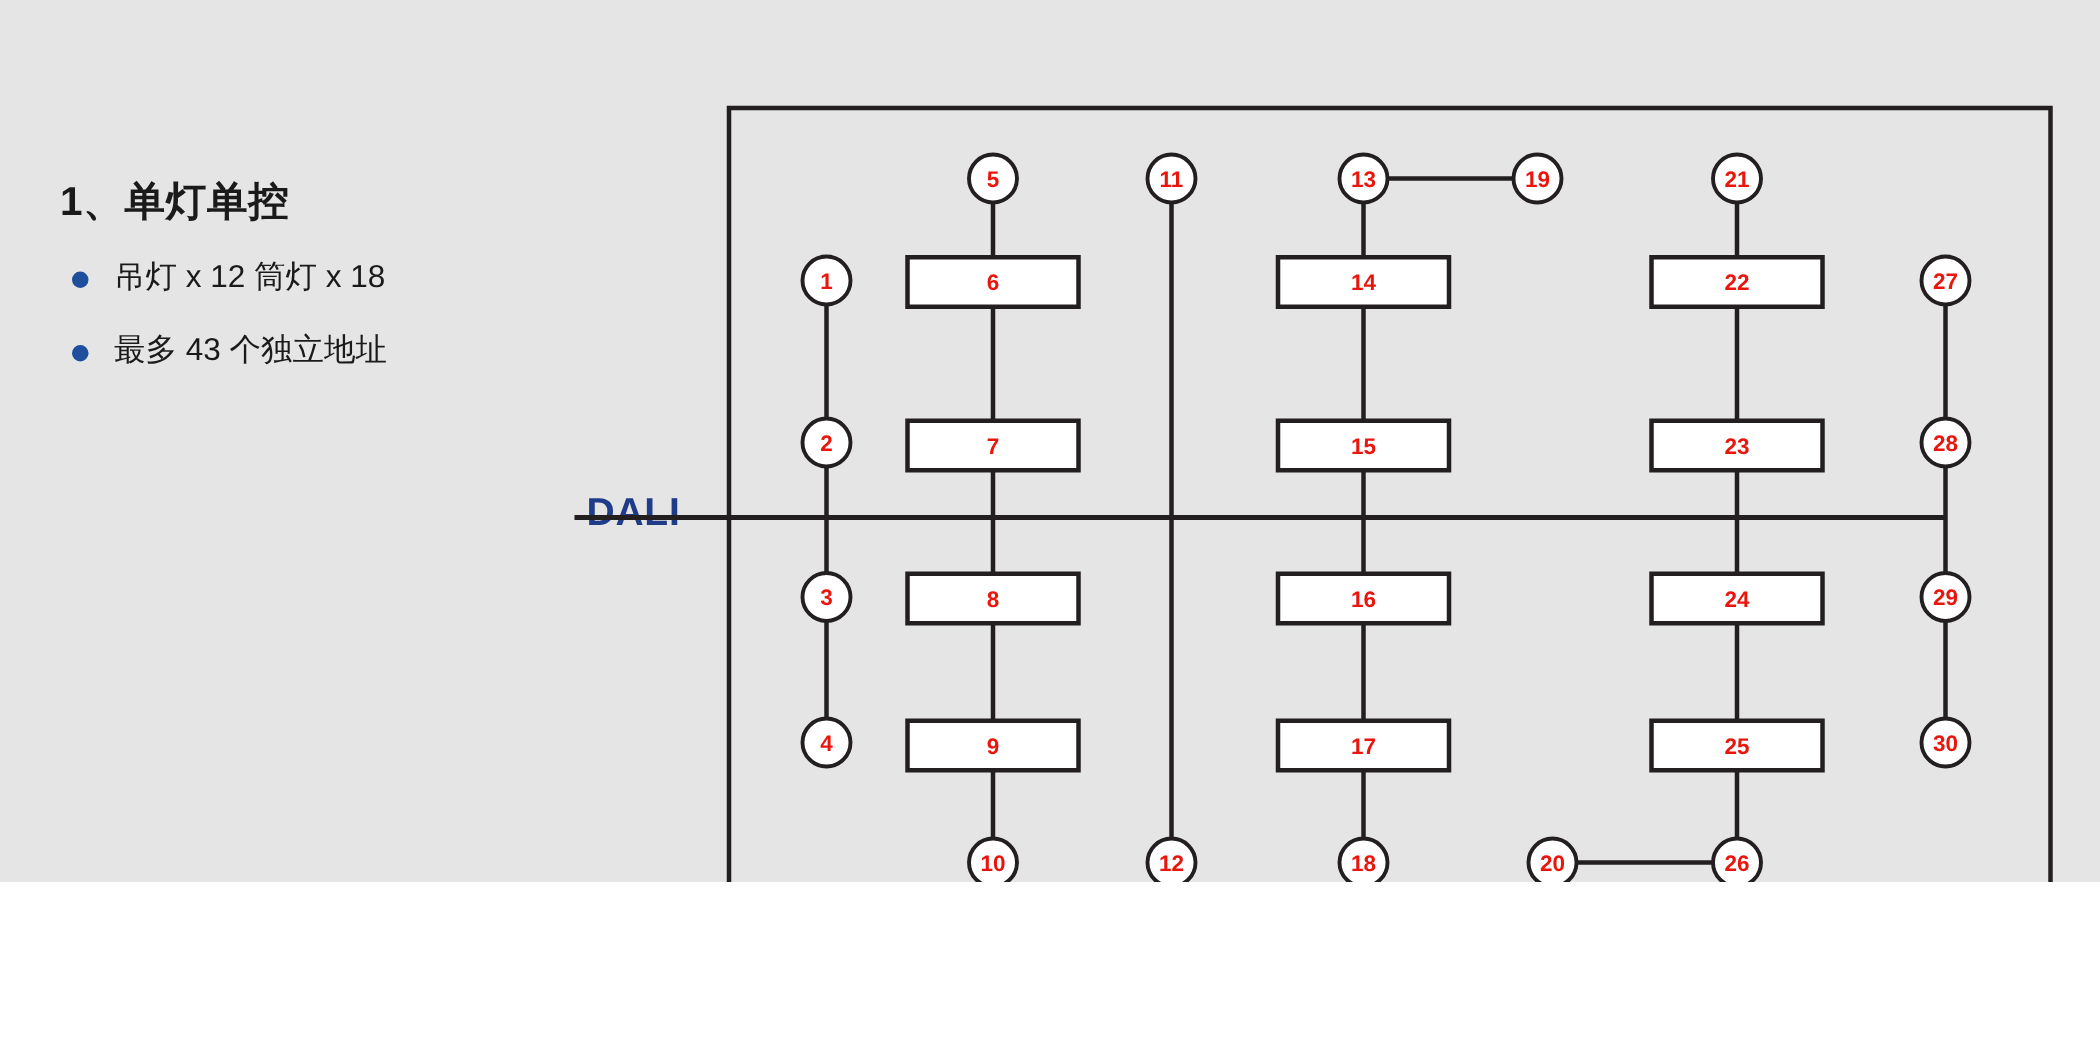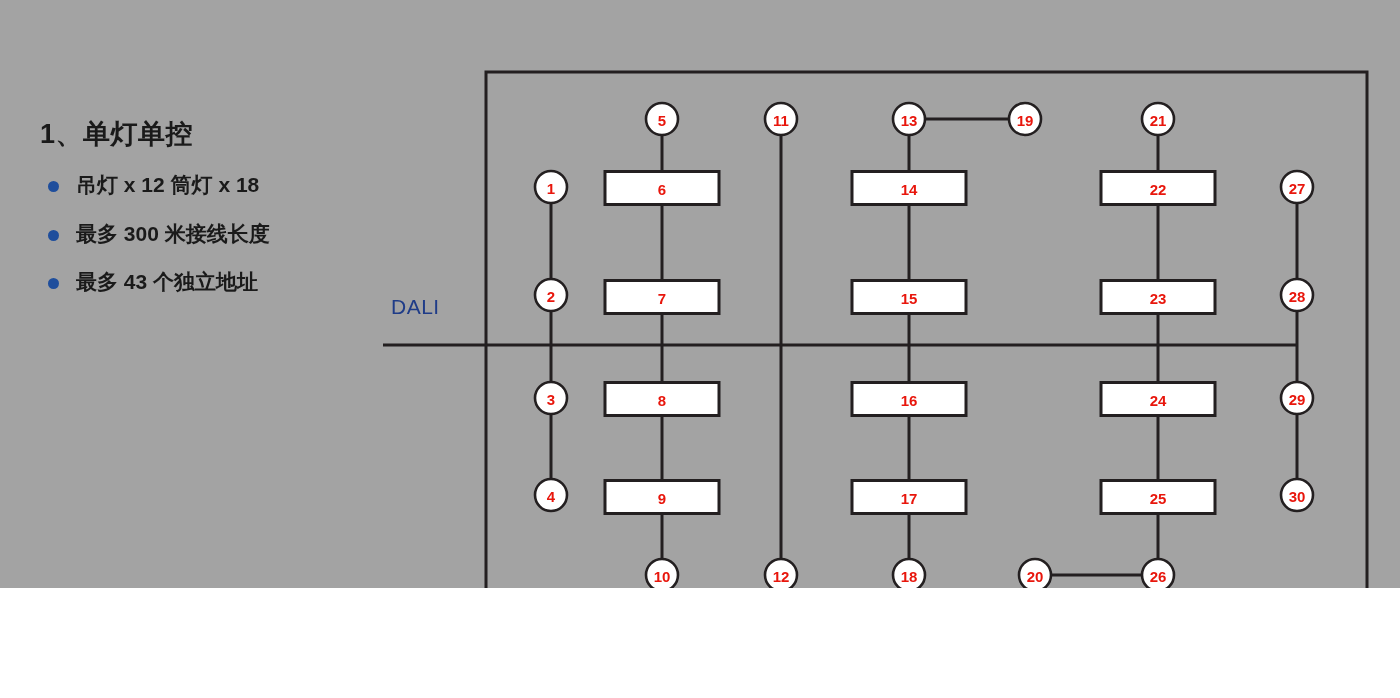--- a/index.html
+++ b/index.html
@@ -8,21 +8,21 @@
     padding: 0;
     background: #ffffff;
   }
   body {
     font-family: "Liberation Sans", "DejaVu Sans", sans-serif;
   }
   #screen {
     position: relative;
     width: 1400px;
     height: 588px;
-    background: #a3a3a3;
+    background: #e5e5e5;
     overflow: hidden;
   }
 
   
   #legend-panel {
     position: absolute;
     left: 40px;
     top: 118px;
     width: 330px;
   }
@@ -37,42 +37,42 @@
   #legend-list {
     margin: 22px 0 0 0;
     padding: 0;
     list-style: none;
   }
   .legend-item {
     position: relative;
     padding-left: 36px;
     margin-bottom: 22px;
     font-size: 21px;
-    font-weight: 700;
+    font-weight: 400;
     color: #1a1a1a;
     line-height: 1.25;
     white-space: nowrap;
   }
   .legend-bullet {
     position: absolute;
     left: 8px;
     top: 9px;
     width: 11px;
     height: 11px;
     border-radius: 50%;
     background: #1F4E9C;
   }
 
   
   #dali-label {
     position: absolute;
     left: 391px;
-    top: 295px;
-    font-size: 21px;
-    font-weight: 400;
+    top: 326px;
+    font-size: 26px;
+    font-weight: 700;
     color: #1F3C88;
     letter-spacing: 0.5px;
   }
 
   
   #diagram-svg {
     position: absolute;
     left: 0;
     top: 0;
     width: 1400px;
@@ -124,24 +124,20 @@
 <body>
 
 <div id="screen">
 
   <div id="legend-panel">
     <div id="legend-title">1、单灯单控</div>
     <ul id="legend-list">
       <li class="legend-item">
         <span class="legend-bullet"></span>
         <span>吊灯 x 12  筒灯 x 18</span>
-      </li>
-      <li class="legend-item">
-        <span class="legend-bullet"></span>
-        <span>最多 300 米接线长度</span>
       </li>
       <li class="legend-item">
         <span class="legend-bullet"></span>
         <span>最多 43 个独立地址</span>
       </li>
     </ul>
   </div>
 
   <div id="dali-label">DALI</div>
 

